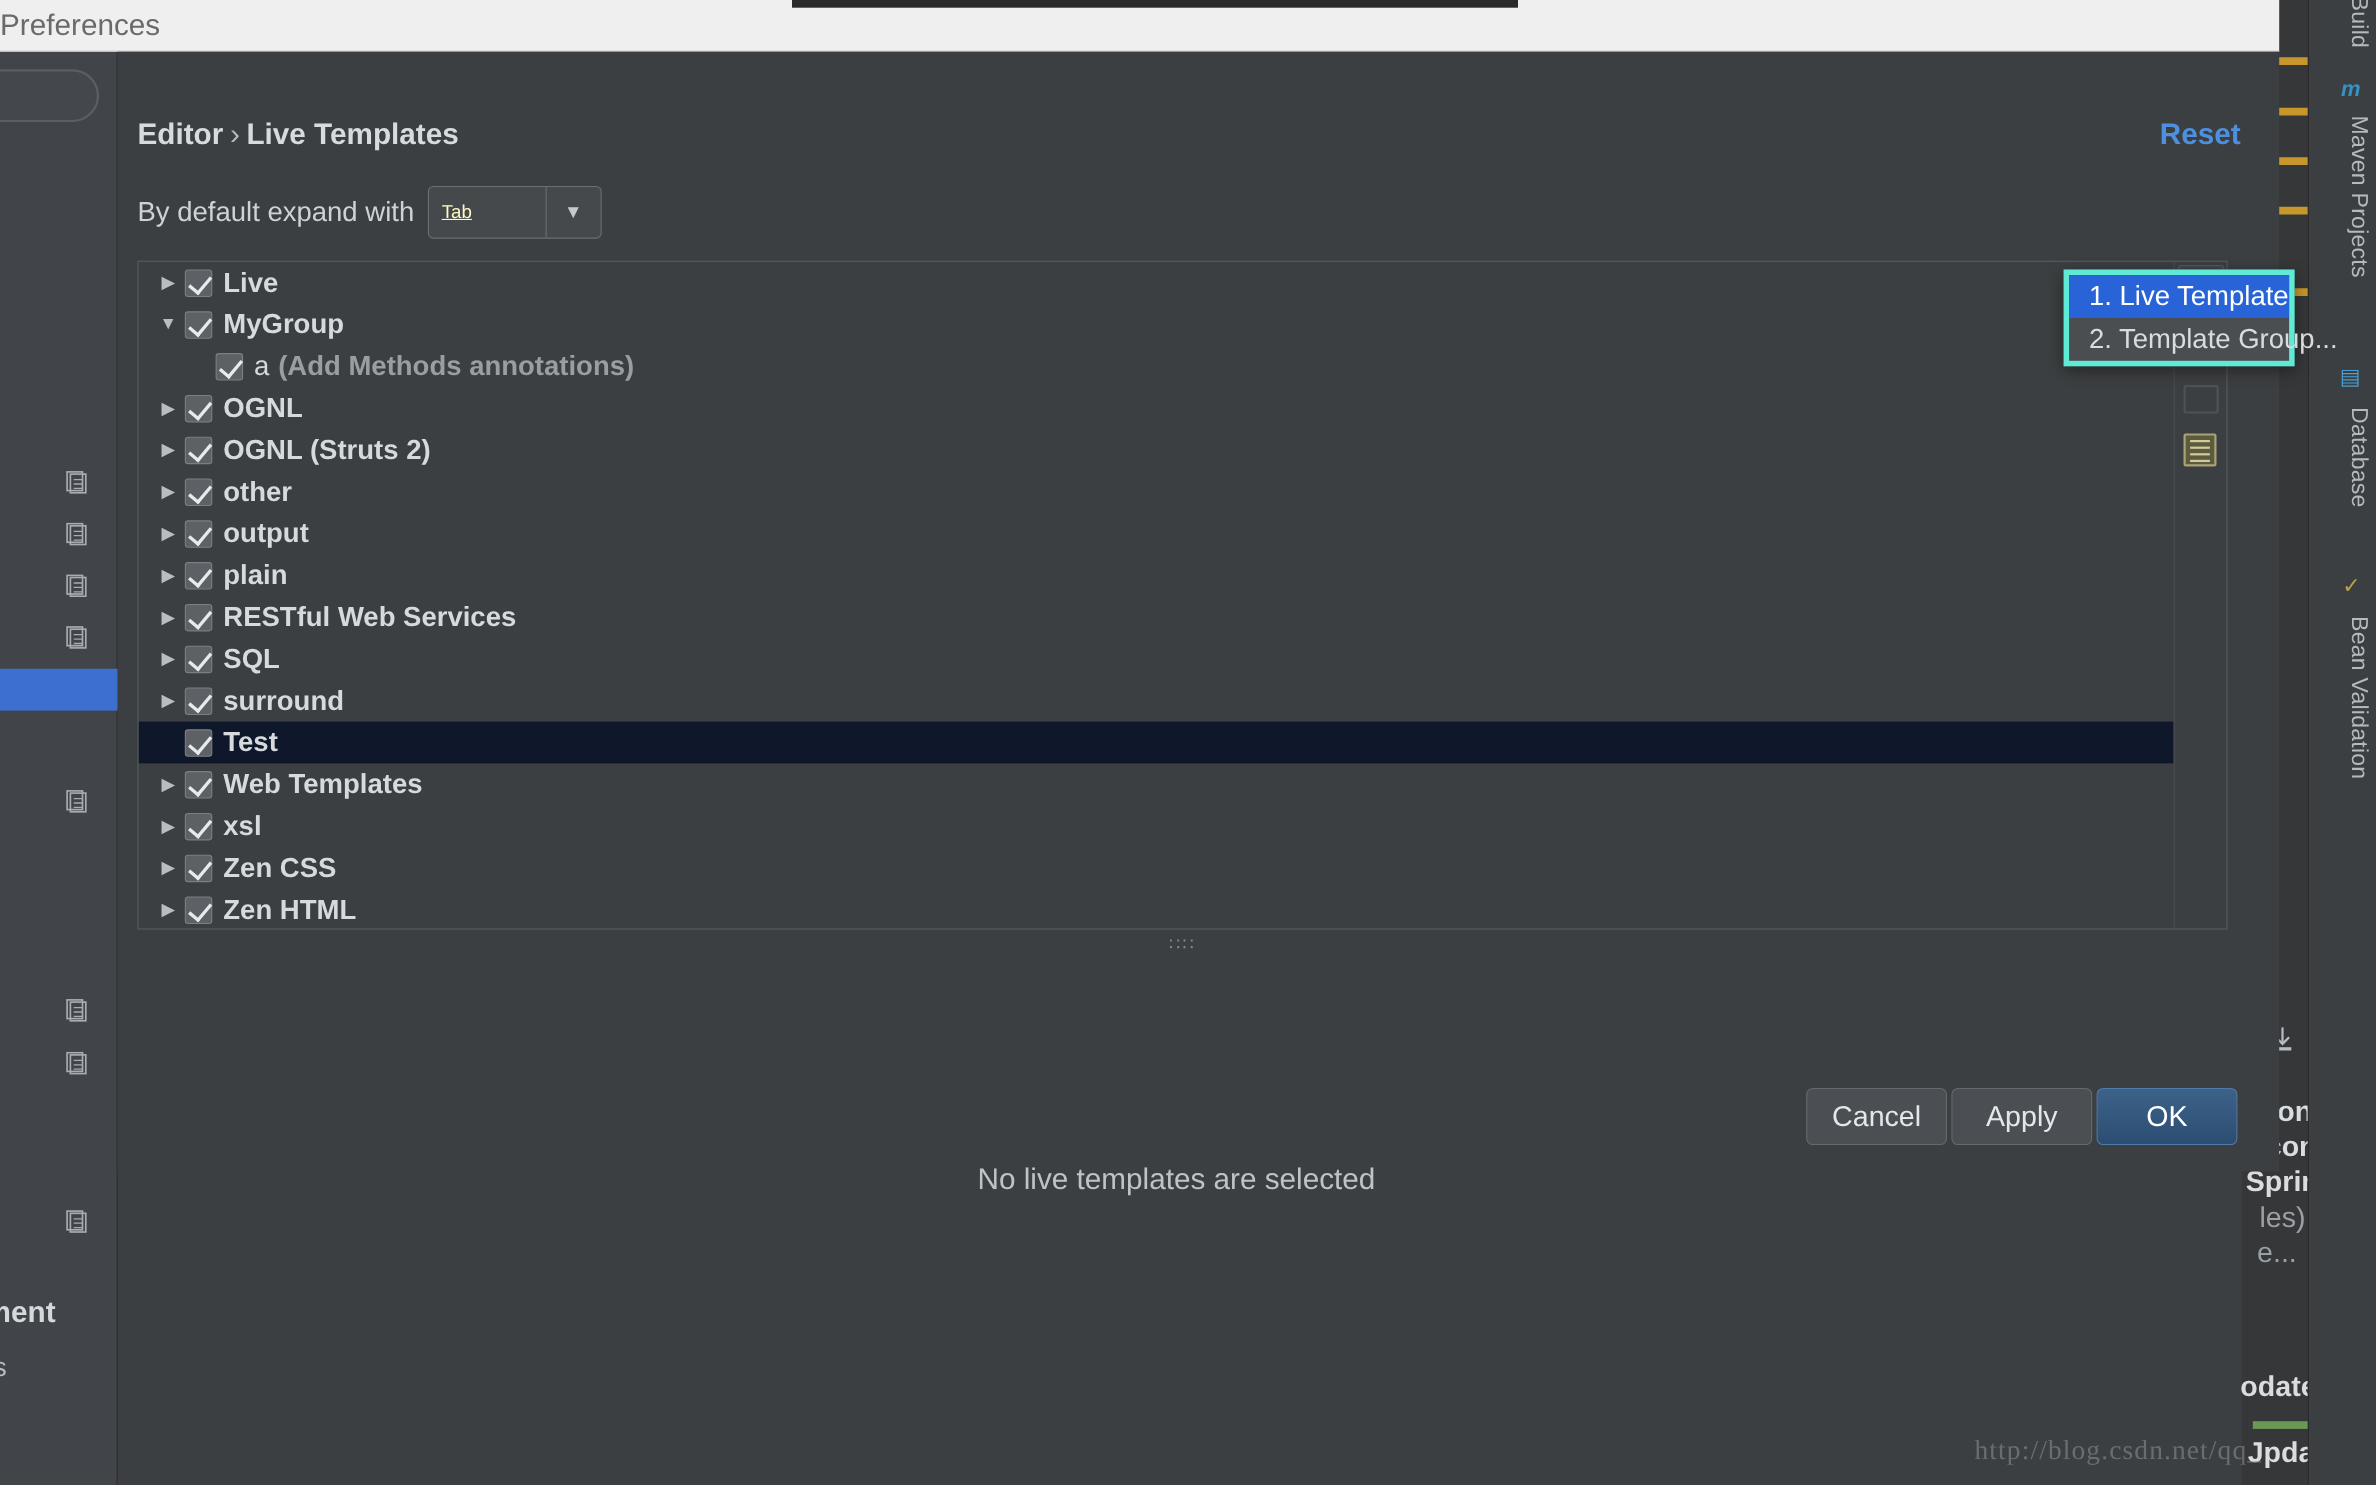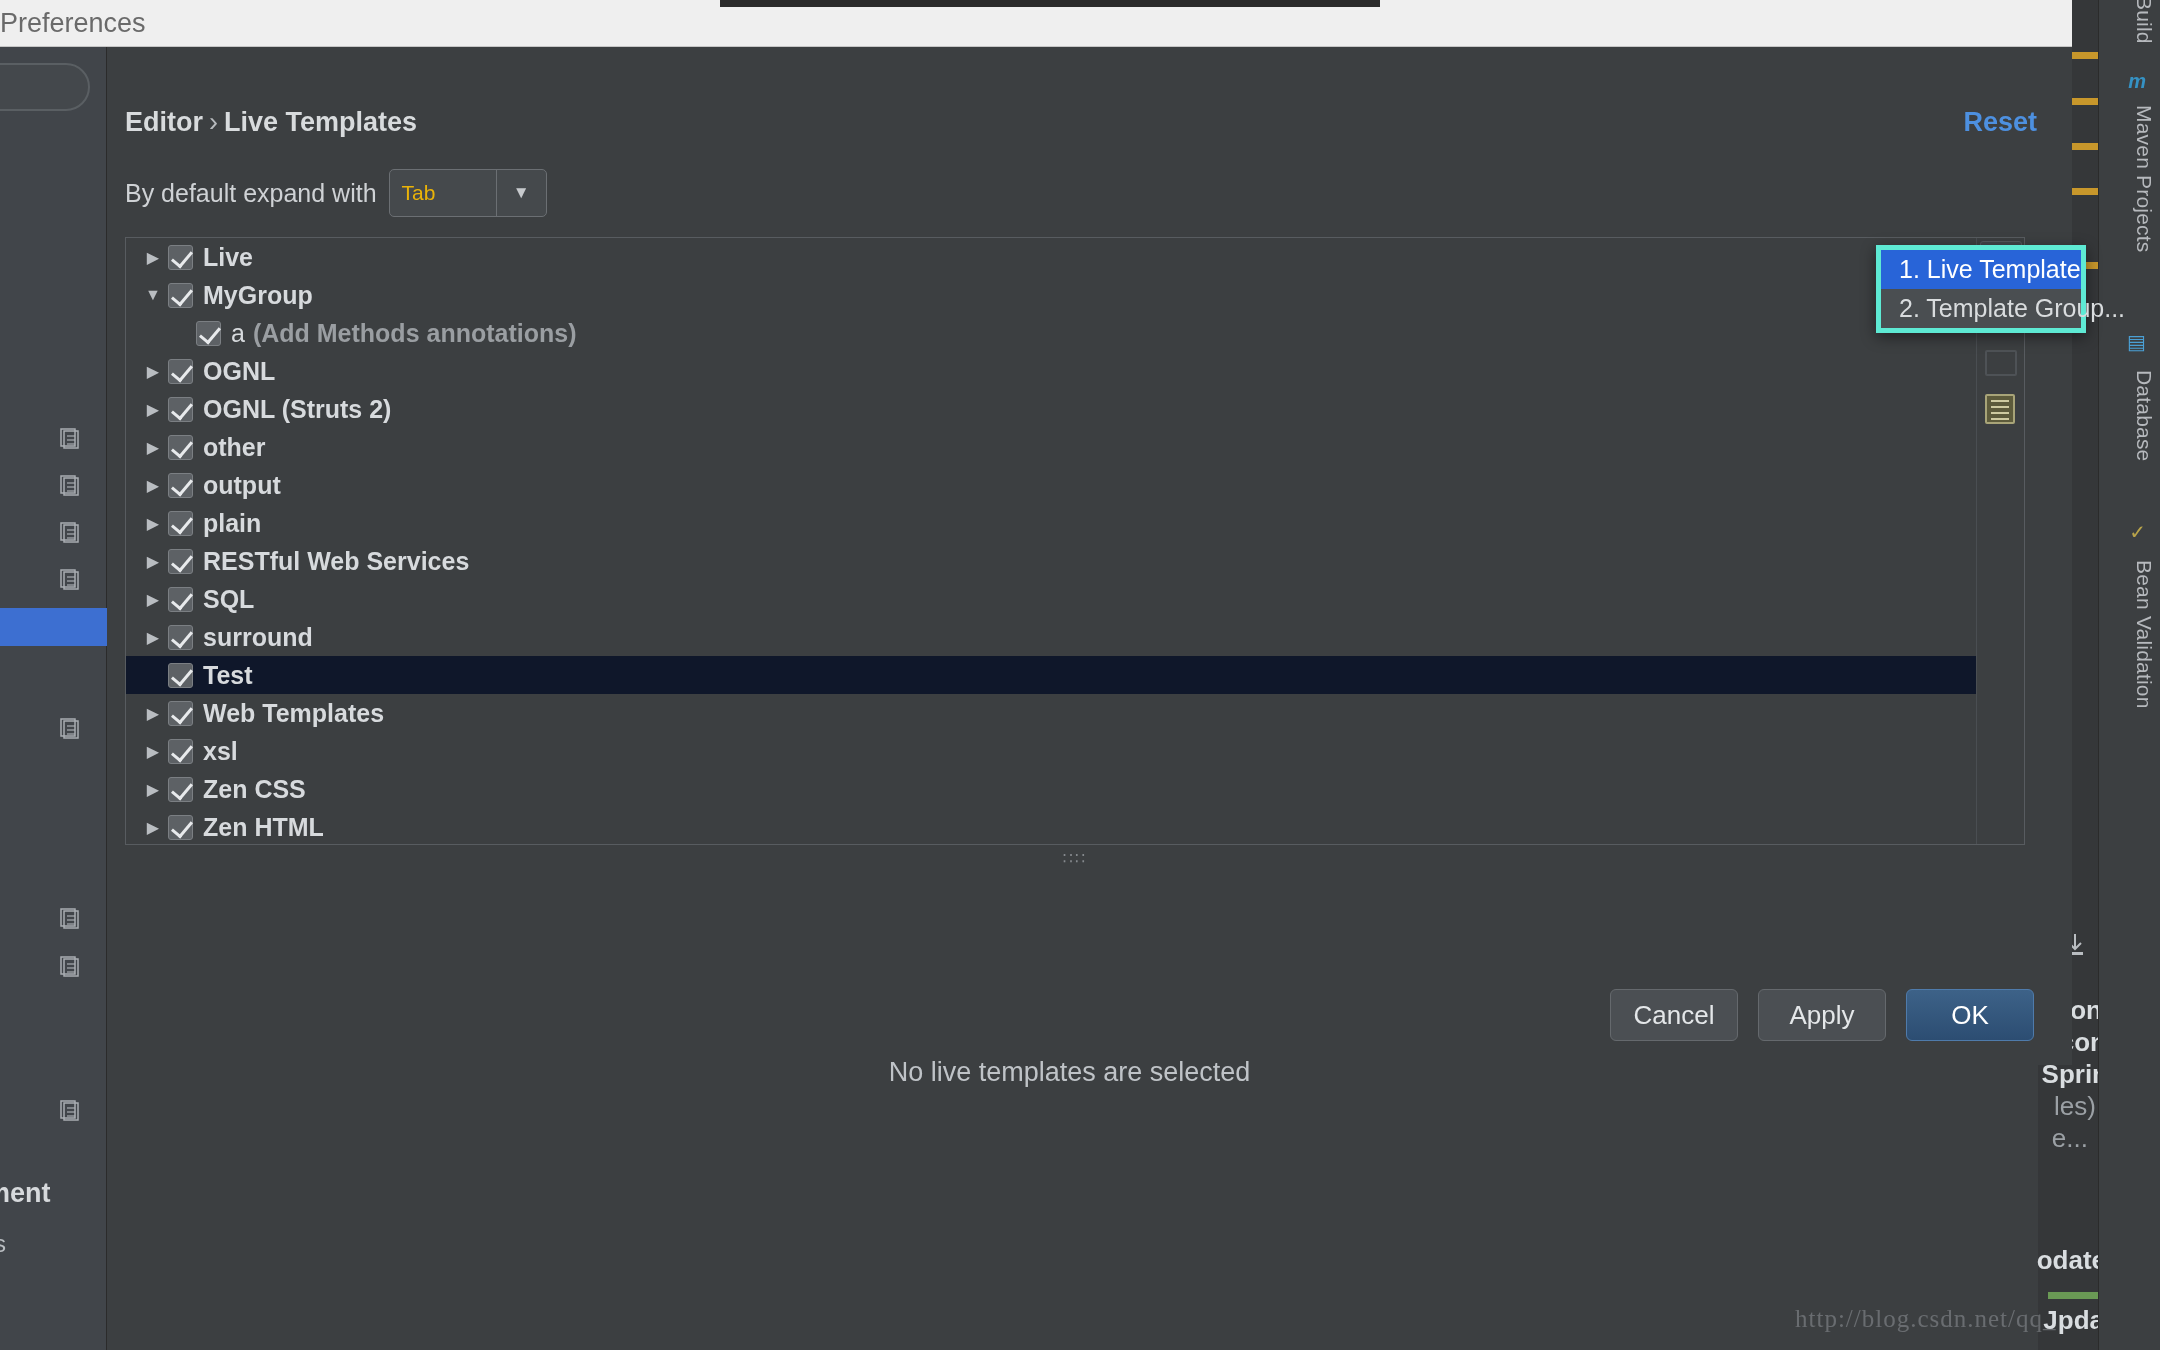--- a/index.html
+++ b/index.html
@@ -100,21 +100,21 @@
     position:absolute; left:18px; top:122px; display:flex; align-items:center;
   }
   .expand-label { font-size:25px; color:#cfd2d5; margin-right:12px; }
   .combo {
     display:flex; align-items:stretch; height:48px; width:158px;
     border:1px solid #6b6f73; border-radius:5px; background:#45494c;
     overflow:hidden;
   }
   .combo .combo-val {
     flex:1; display:flex; align-items:center; padding-left:12px;
-    font-size:21px; color:#eab308;
+    font-size:17px; color:#fef9c3;text-decoration:underline;
   }
   .combo .combo-arrow {
     width:50px; border-left:1px solid #6b6f73;
     display:flex; align-items:center; justify-content:center;
     font-size:17px; color:#c7cacd;
   }
 
   
   .tree-wrap {
     position:absolute; left:18px; top:190px; width:1900px; height:608px;
@@ -191,21 +191,21 @@
     z-index:40;
   }
   .popup-item {
     height:39px; display:flex; align-items:center; padding-left:18px;
     font-size:25px; color:#d9dcde; white-space:nowrap;
   }
   .popup-item.active { background:#2864d8; color:#ffffff; }
 
   
   .btnbar {
-    position:absolute; right:38px; bottom:24px; display:flex; gap:20px;
+    position:absolute; right:38px; bottom:24px; display:flex; gap:4px;
     z-index:30;
   }
   .btn {
     min-width:128px; height:52px; padding:0 22px;
     display:flex; align-items:center; justify-content:center;
     font-size:26px; color:#e4e7e9;
     background:#4b4f53; border:1px solid #65696d; border-radius:6px;
   }
   .btn.primary {
     background:linear-gradient(#3d6288,#2c4d72);

